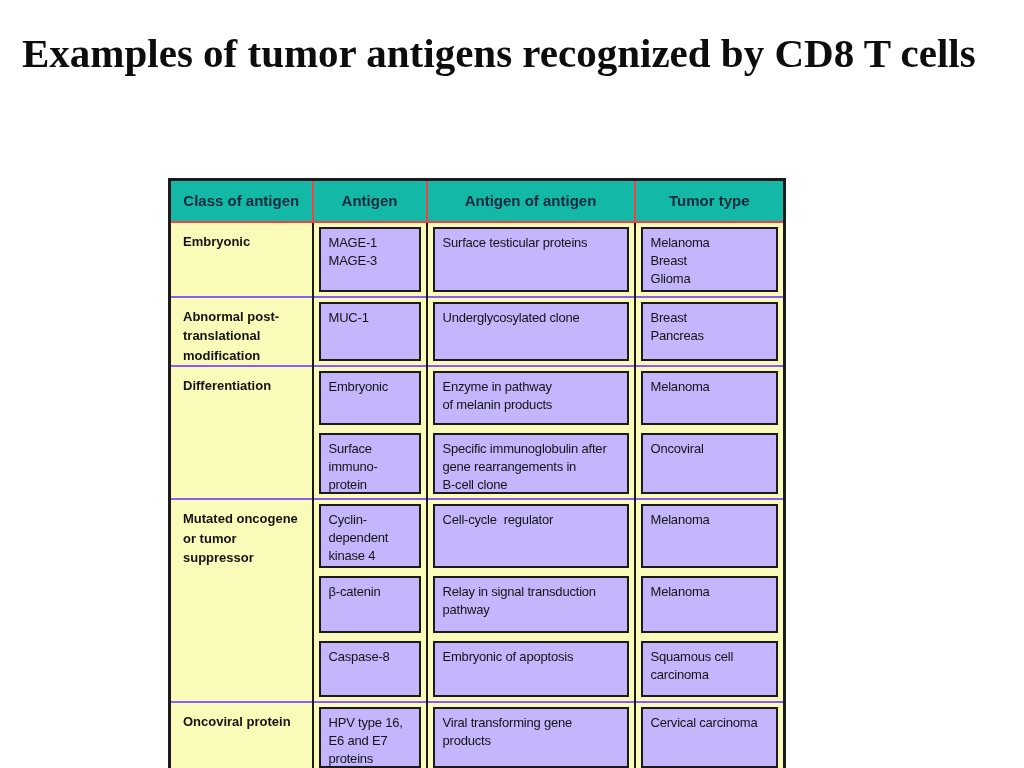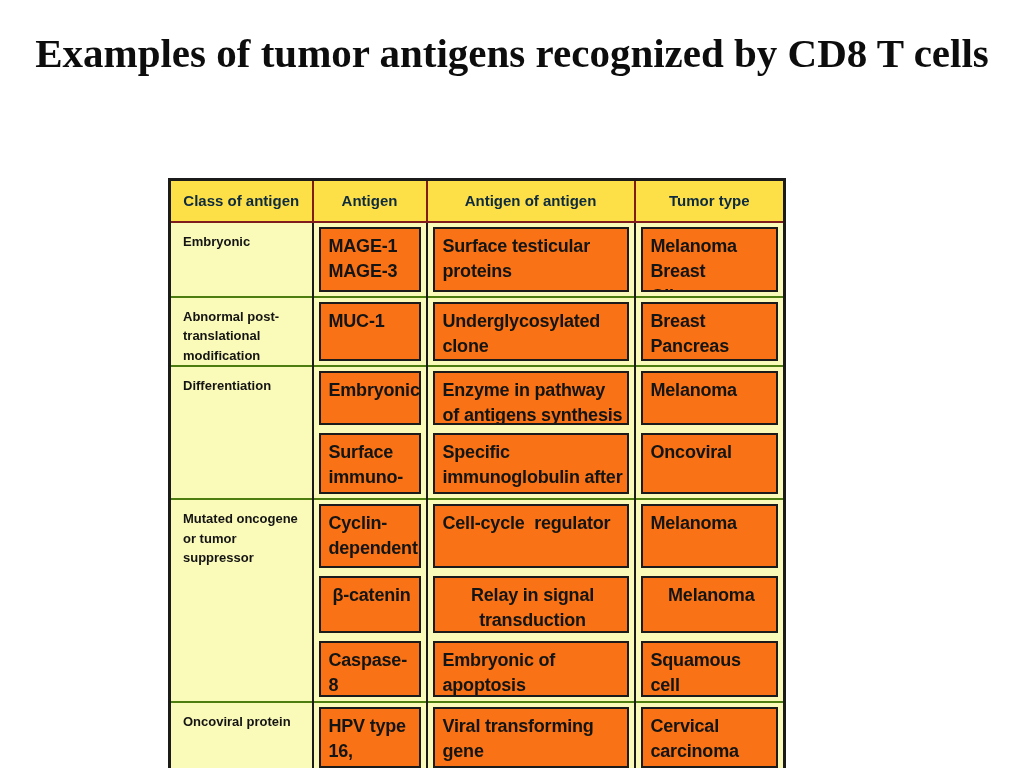--- a/index.html
+++ b/index.html
@@ -14,80 +14,79 @@
   .slide {
     position: relative;
     width: 1024px;
     height: 768px;
     background: #ffffff;
     font-family: "Liberation Sans", sans-serif;
   }
   .title {
     margin: 30px auto 0 auto;
     max-width: 980px;
-    text-align: center;
     font-family: "Liberation Serif", serif;
     font-weight: bold;
     font-size: 41px;
     line-height: 1.17;
     color: #0d0d0d;
     letter-spacing: 0px;
   }
   .table-wrap {
     position: absolute;
     left: 168px;
     top: 148px;
   }
   table.antigen-table {
     border-collapse: collapse;
     table-layout: fixed;
     width: 615px;
     background: #fafab9;
     border: 3px solid #1b1b1b;
   }
   table.antigen-table th {
-    background: #fde047;
+    background: #14b8a6;
     color: #0e2a3f;
     font-size: 15px;
     font-weight: bold;
     text-align: center;
     vertical-align: middle;
-    border: 2px solid #7f1d1d;
+    border: 2px solid #ef4444;
     padding: 0 2px;
   }
   table.antigen-table td {
     border-left: 2px solid #1b1b1b;
     border-right: 2px solid #1b1b1b;
     vertical-align: top;
   }
   tr.group-start td {
-    border-top: 2px solid #4d7c0f;
+    border-top: 2px solid #8b5cf6;
   }
   td.class-cell {
     padding: 9px 6px 0 12px;
     font-size: 13px;
     font-weight: bold;
     color: #141414;
     line-height: 1.5;
     white-space: pre-wrap;
   }
   td.box-cell {
     position: relative;
   }
   .box {
     position: absolute;
     top: 4px;
     bottom: 4px;
     left: 5px;
     right: 5px;
-    background: #f97316;
+    background: #c4b5fd;
     border: 2px solid #1b1b1b;
     padding: 5px 4px 3px 8px;
-    font-size: 18px;
-    font-weight: bold;
+    font-size: 13px;
+    font-weight: normal;
     color: #141414;
     line-height: 1.4;
     white-space: pre-wrap;
     letter-spacing: -0.2px;
     overflow: hidden;
   }
 </style>
 </head>
 <body>
 
@@ -142,21 +141,21 @@
 Pancreas</div>
             </td>
           </tr>
           <tr class="group-start" style="height: 63px;">
             <td class="class-cell" rowspan="2">Differentiation</td>
             <td class="box-cell">
               <div class="box">Embryonic</div>
             </td>
             <td class="box-cell">
               <div class="box">Enzyme in pathway
-of antigens synthesis</div>
+of melanin products</div>
             </td>
             <td class="box-cell">
               <div class="box">Melanoma</div>
             </td>
           </tr>
           <tr style="height: 70px;">
             <td class="box-cell">
               <div class="box">Surface
 immuno-
 protein</div>
@@ -179,21 +178,21 @@
 dependent
 kinase 4</div>
             </td>
             <td class="box-cell">
               <div class="box">Cell-cycle  regulator</div>
             </td>
             <td class="box-cell">
               <div class="box">Melanoma</div>
             </td>
           </tr>
-          <tr style="height: 65px; text-align: center;">
+          <tr style="height: 65px;">
             <td class="box-cell">
               <div class="box">β-catenin</div>
             </td>
             <td class="box-cell">
               <div class="box">Relay in signal transduction
 pathway</div>
             </td>
             <td class="box-cell">
               <div class="box">Melanoma</div>
             </td>

